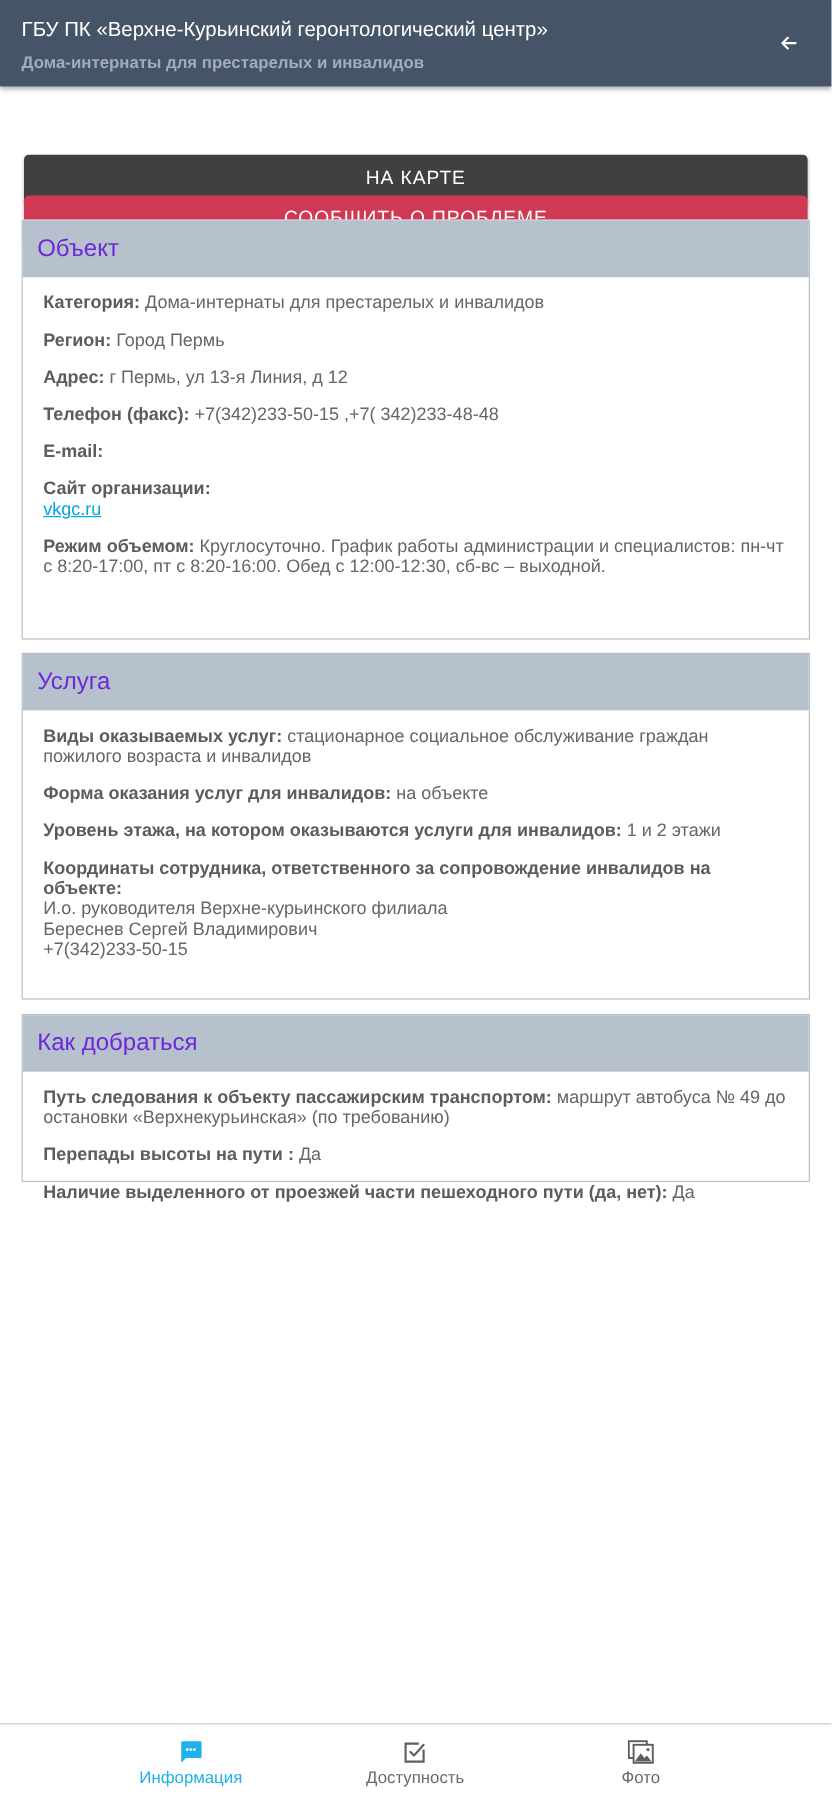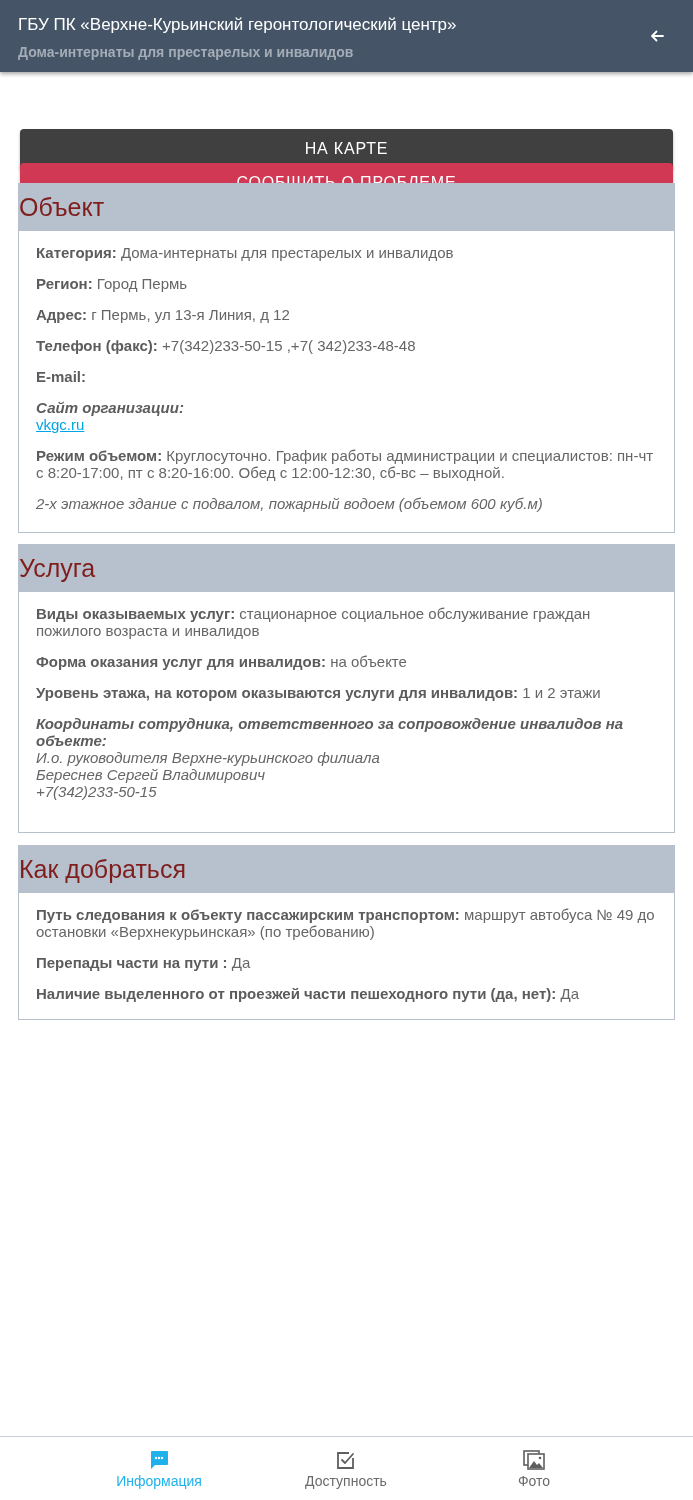--- a/index.html
+++ b/index.html
@@ -38,36 +38,36 @@
     }
     .btn-map { top: 92px; background: #404040; margin-top: 37px; }
     .btn-report { top: 139px; background: #d03854; margin-top: 24px; }
 
     .panel {
       position: absolute; left: 18px; width: 657px;
       border: 1px solid #b7c0cc; background: #ffffff;
     }
     .panel .phead {
       height: 47px; background: #b7c1cd;
-      color: #7f1d1d; font-size: 25px; line-height: 47px;
-      padding-left: 0;
+      color: #6d28d9; font-size: 20px; line-height: 47px;
+      padding-left: 12px;
     }
     .panel .pbody { padding: 13px 17px 0 17px; }
     .row {
       font-size: 15px; line-height: 17px; color: #666666;
       margin-bottom: 14px;
     }
     .row b { color: #5c5c5c; font-weight: bold; }
     .row .link { color: #00a5e6; text-decoration: underline; cursor: pointer; }
     .row.italic { font-style: italic; }
-    .row .line { display: block; font-style: italic; }
+    .row .line { display: block; }
 
     #panel-object { top: 183px; height: 350px; }
     #panel-service { top: 544px; height: 289px; }
-    #panel-route { top: 845px; height: 175px; }
+    #panel-route { top: 845px; height: 140px; }
 
     .bottomnav {
       position: absolute; left: 0; top: 1436px; width: 693px; height: 64px;
       border-top: 1px solid #c8ced6; background: #ffffff;
     }
     .navitem {
       position: absolute; top: 0; width: 160px; height: 64px;
       display: flex; flex-direction: column; align-items: center;
       cursor: pointer;
     }
@@ -118,21 +118,20 @@
       <span></span>
     </div>
     <div class="row">
       <b class="line">Сайт организации:</b>
       <span class="link">vkgc.ru</span>
     </div>
     <div class="row">
       <b>Режим объемом:</b>
       <span>Круглосуточно. График работы администрации и специалистов: пн-чт с 8:20-17:00, пт с 8:20-16:00. Обед с 12:00-12:30, сб-вс – выходной.</span>
     </div>
-    <div class="row italic">2-х этажное здание  с подвалом, пожарный водоем (объемом 600 куб.м)</div>
   </div>
 </div>
 
 <div class="panel" id="panel-service">
   <div class="phead">Услуга</div>
   <div class="pbody">
     <div class="row">
       <b>Виды оказываемых услуг:</b>
       <span>стационарное социальное обслуживание граждан пожилого возраста и инвалидов</span>
     </div>
@@ -154,21 +153,21 @@
 </div>
 
 <div class="panel" id="panel-route">
   <div class="phead">Как добраться</div>
   <div class="pbody">
     <div class="row">
       <b>Путь следования к объекту пассажирским транспортом:</b>
       <span>маршрут автобуса № 49 до остановки «Верхнекурьинская» (по требованию)</span>
     </div>
     <div class="row">
-      <b>Перепады части на пути :</b>
+      <b>Перепады высоты на пути :</b>
       <span>Да</span>
     </div>
     <div class="row">
       <b>Наличие выделенного от проезжей части пешеходного пути (да, нет):</b>
       <span>Да</span>
     </div>
   </div>
 </div>
 
 <div class="bottomnav">

